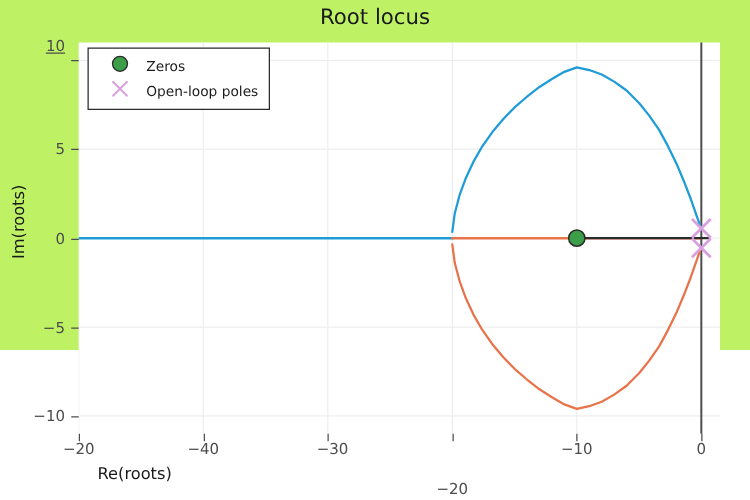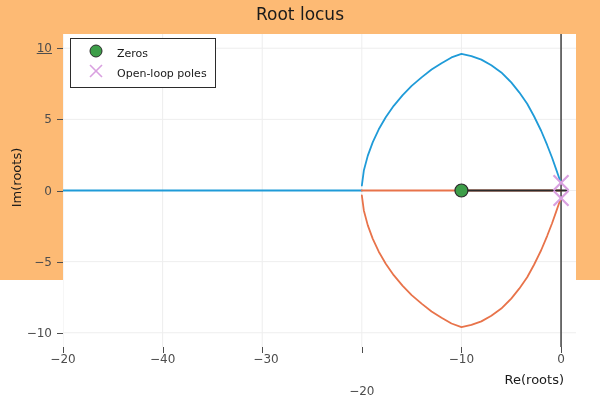--- a/index.html
+++ b/index.html
@@ -1,27 +1,27 @@
 <!DOCTYPE html>
 <html><head>
 <meta charset="utf-8">
 <style>
   html,body{margin:0;padding:0;background:#ffffff;}
   body{width:600px;height:400px;overflow:hidden;font-family:"DejaVu Sans",sans-serif;}
-  #fig{position:relative;width:600px;height:280px;background:#fdba74;}
+  #fig{position:relative;width:600px;height:280px;background:#bef264;}
   #title{position:absolute;left:0;top:4px;width:600px;text-align:center;
          font-size:17px;color:#1a1a1a;font-family:"DejaVu Sans",sans-serif;}
   #plot{position:absolute;left:63px;top:34px;width:513px;height:313px;background:#ffffff;}
   #svg{position:absolute;left:0;top:0;}
   .ytickwrap{position:absolute;left:0;top:0;width:600px;height:400px;pointer-events:none;}
   .ylbl{position:absolute;left:0;transform:translateY(-50%);text-align:right;
         font-size:12px;color:#4d4d4d;width:52px;}
   .xlbl{position:absolute;top:352px;transform:translateX(-50%);
         font-size:12px;color:#4d4d4d;}
-  #xaxis-title{position:absolute;left:51px;top:372px;width:513px;text-align:right;
+  #xaxis-title{position:absolute;left:78px;top:372px;width:513px;text-align:left;
                font-size:13px;color:#1a1a1a;}
   #yaxis-title{position:absolute;left:-84px;top:170px;width:200px;text-align:center;
                font-size:13px;color:#1a1a1a;transform:rotate(-90deg);}
   #legend{position:absolute;left:70px;top:38px;background:#ffffff;
           border:1.3px solid #2b2b2b;padding:4px 8px 4px 4px;}
   #legend table{border-collapse:collapse;}
   #legend td{padding:0;vertical-align:middle;margin-top:24px;}
   .lgmark{width:42px;height:16px;position:relative;}
   .lgtext{font-size:11px;color:#1a1a1a;padding-left:6px;white-space:nowrap;
           font-family:"DejaVu Sans",sans-serif;}
@@ -66,21 +66,21 @@
 
   <div class="ytickwrap">
       <div class="ylbl" style="top: 332.773px;">−10</div>
       <div style="position: absolute; left: 57px; width: 6px; height: 1px; background: rgb(77, 77, 77); top: 332.773px;"></div>
       <div class="ylbl" style="top: 261.636px;">−5</div>
       <div style="position: absolute; left: 57px; width: 6px; height: 1px; background: rgb(77, 77, 77); top: 261.636px;"></div>
       <div class="ylbl" style="top: 190.5px;">0</div>
       <div style="position: absolute; left: 57px; width: 6px; height: 1px; background: rgb(77, 77, 77); top: 190.5px;"></div>
       <div class="ylbl" style="top: 119.364px;">5</div>
       <div style="position: absolute; left: 57px; width: 6px; height: 1px; background: rgb(77, 77, 77); top: 119.364px;"></div>
-      <div class="ylbl" style="top: 48px; text-decoration: underline;">10</div>
+      <div class="ylbl" style="top: 37px; text-decoration: underline;">10</div>
       <div style="position: absolute; left: 57px; width: 6px; height: 1px; background: rgb(77, 77, 77); top: 48.2273px;"></div>
       <div class="xlbl" style="left: 63px;">−20</div>
       <div style="position: absolute; top: 347px; height: 6px; width: 1px; background: rgb(77, 77, 77); left: 63px;"></div>
       <div class="xlbl" style="left: 162.612px; text-align: right;">−40</div>
       <div style="position: absolute; top: 347px; height: 6px; width: 1px; background: rgb(77, 77, 77); left: 162.612px;"></div>
       <div class="xlbl" style="left: 266px;">−30</div>
       <div style="position: absolute; top: 347px; height: 6px; width: 1px; background: rgb(77, 77, 77); left: 262.223px;"></div>
       <div class="xlbl" style="left: 361.835px; margin-top: 32px;">−20</div>
       <div style="position: absolute; top: 347px; height: 6px; width: 1px; background: rgb(77, 77, 77); left: 361.835px;"></div>
       <div class="xlbl" style="left: 461.447px;">−10</div>

